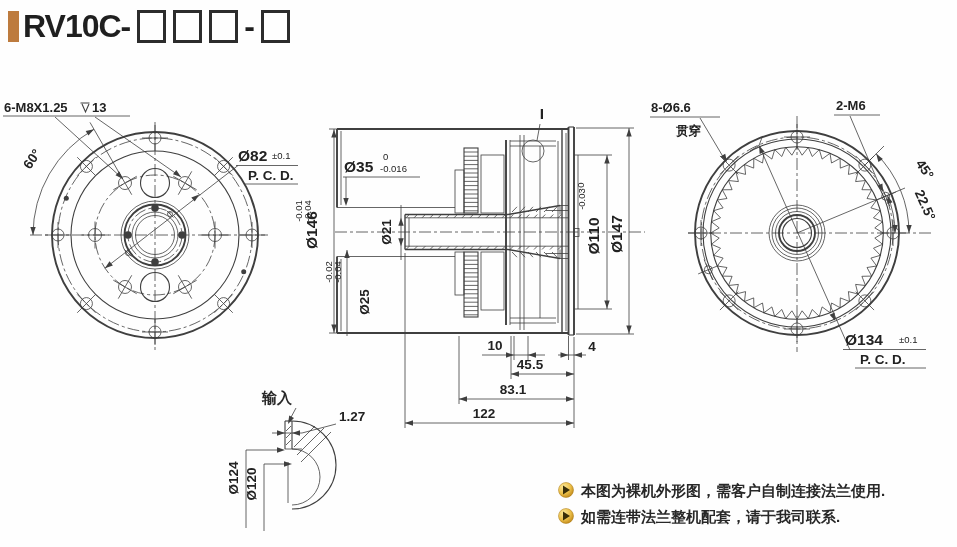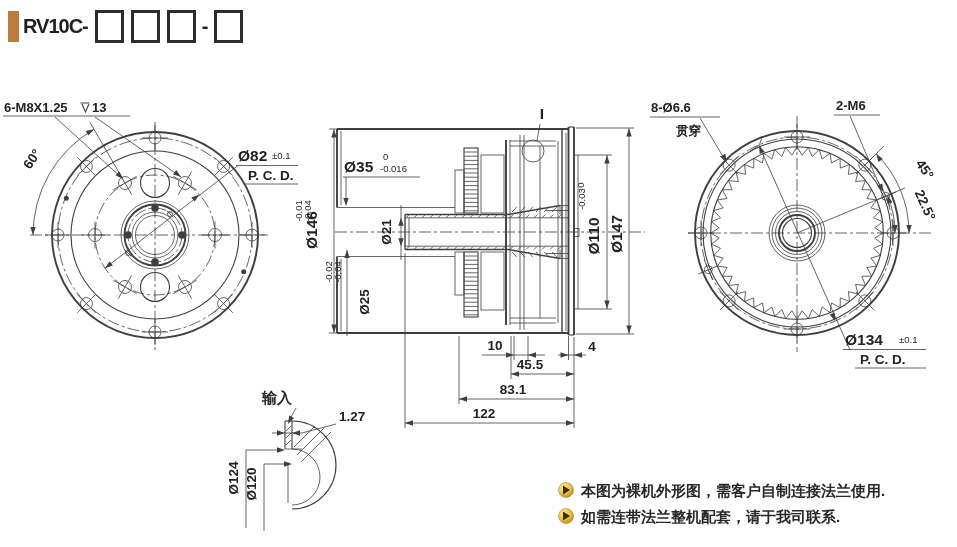--- a/index.html
+++ b/index.html
@@ -1,20 +1,20 @@
 <!DOCTYPE html>
 <html><head>
 <meta charset="utf-8">
 <style>
   html,body{margin:0;padding:0;background:#ffffff;}
   #stage{position:relative;width:957px;height:547px;background:#fefefe;overflow:hidden;
          font-family:"Liberation Sans","DejaVu Sans",sans-serif;}
   .header{position:absolute;left:8px;top:6px;display:flex;align-items:center;height:40px;}
   .accent-bar{display:inline-block;width:11px;height:31px;background:#bd7b3e;margin-right:4px;}
-  .model{font-size:20px;font-weight:bold;color:#1f1f1f;letter-spacing:-1px;}
+  .model{font-size:32px;font-weight:bold;color:#1f1f1f;letter-spacing:-1px;}
   .ph-box{display:inline-block;width:23px;height:27px;border:3px solid #2c2c2c;margin-left:7px;}
   .dash{margin-left:6px;}
   svg{position:absolute;left:0;top:0;}
   .ln{fill:none;stroke:#3f3f3f;}
   .w08{stroke-width:0.8;} .w1{stroke-width:1.1;} .w2{stroke-width:1.9;} .w15{stroke-width:1.4;}
   .dd{stroke-dasharray:12 3 3 3;}
   text{fill:#222222;font-family:"Liberation Sans","DejaVu Sans",sans-serif;}
   .t-dim{font-size:13.5px;font-weight:600;}
   .t-big{font-size:15.5px;font-weight:600;}
   .t-tol{font-size:9.5px;font-weight:500;}

